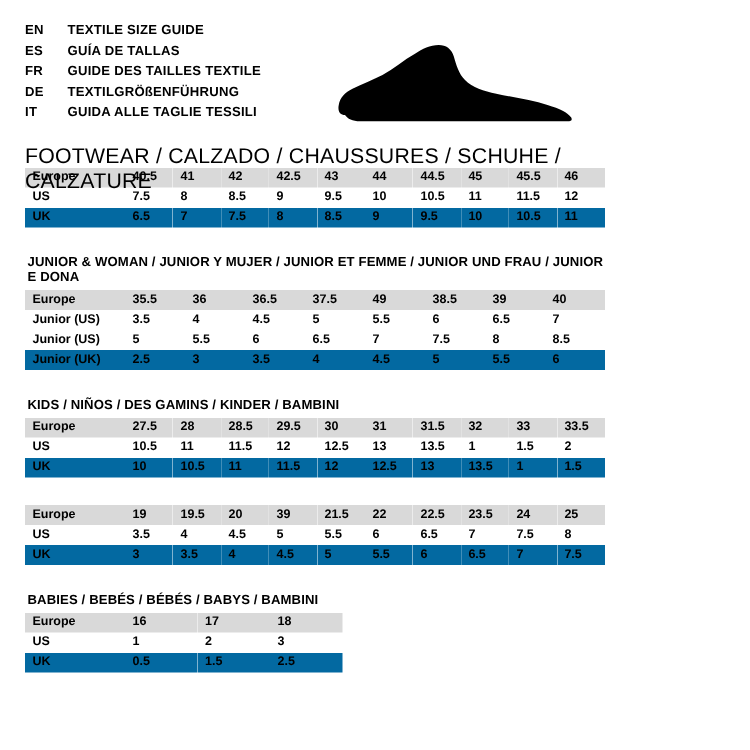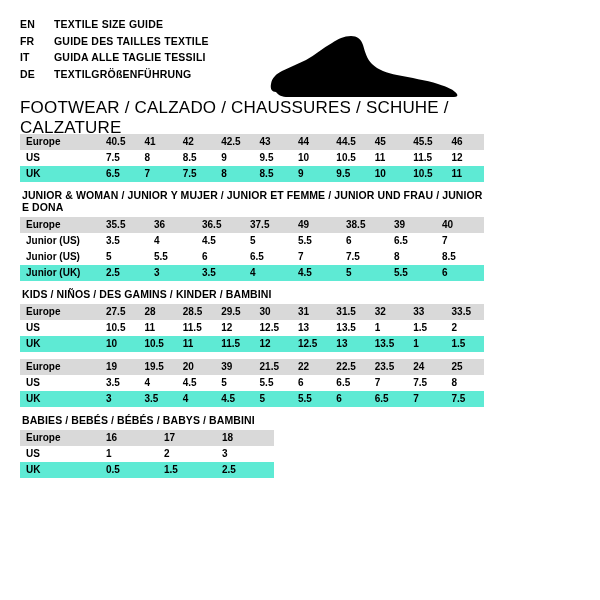--- a/index.html
+++ b/index.html
@@ -49,21 +49,21 @@
   }
   .footwear-line {
     font-size: 17px;
     font-weight: normal;
     letter-spacing: 0.2px;
     margin-top: 16px;
     margin-bottom: 0;
   }
   
   .section {
-    margin-top: 7px;
+    margin-top: 22px;
   }
   .section.first {
     margin-top: 32px;
   }
   .section-title {
     font-size: 10.5px;
     font-weight: bold;
     letter-spacing: 0.1px;
     margin: 0 0 4px 0;
     padding-left: 2px;
@@ -79,21 +79,21 @@
     height: 16px;
     line-height: 16px;
     padding: 0 0 0 6px;
     white-space: nowrap;
     overflow: hidden;
   }
   table.size tr.shaded td {
     background: #d9d9d9;
   }
   table.size tr.striped td {
-    background: #5eead4;
+    background: #0369a1;
   }
   table.size td.label {
     width: 74px;
   }
   
   .babies td {
     width: 52px;
   }
   .babies td.label {
     width: 74px;
@@ -108,30 +108,34 @@
 <div class="page">
 
   <div class="header">
     <table class="lang-table">
       <tbody>
         <tr>
           <td class="lang-code">EN</td>
           <td>TEXTILE SIZE GUIDE</td>
         </tr>
         <tr>
+          <td class="lang-code">ES</td>
+          <td>GUÍA DE TALLAS</td>
+        </tr>
+        <tr>
           <td class="lang-code">FR</td>
           <td>GUIDE DES TAILLES TEXTILE</td>
         </tr>
         <tr>
+          <td class="lang-code">DE</td>
+          <td>TEXTILGRÖßENFÜHRUNG</td>
+        </tr>
+        <tr>
           <td class="lang-code">IT</td>
           <td>GUIDA ALLE TAGLIE TESSILI</td>
-        </tr>
-        <tr>
-          <td class="lang-code">DE</td>
-          <td>TEXTILGRÖßENFÜHRUNG</td>
         </tr>
       </tbody>
     </table>
 
     <div class="shoe-wrap">
       <svg viewBox="0 0 200 66" width="200" height="66" aria-hidden="true">
         <path fill="#000000" d="M8 58 C4 58 2 55 3 50 C4 44 8 40 14 37 C22 33 30 30 38 26 C47 21 55 14 64 9 C70 5 76 2 83 2 C89 2 93 5 95 11 C97 18 99 25 104 30 C110 36 119 39 129 41 C143 44 158 46 170 50 C180 53 186 56 189 60 C190 62 189 63 186 63 L20 63 C14 63 10 61 8 58 Z"></path>
         <path fill="#ffffff" d="M60 20 C66 15 72 11 78 9 C82 8 85 9 86 12 C84 14 80 16 75 19 C70 22 65 25 60 27 Z" opacity="0.0"></path>
       </svg>
     </div>

